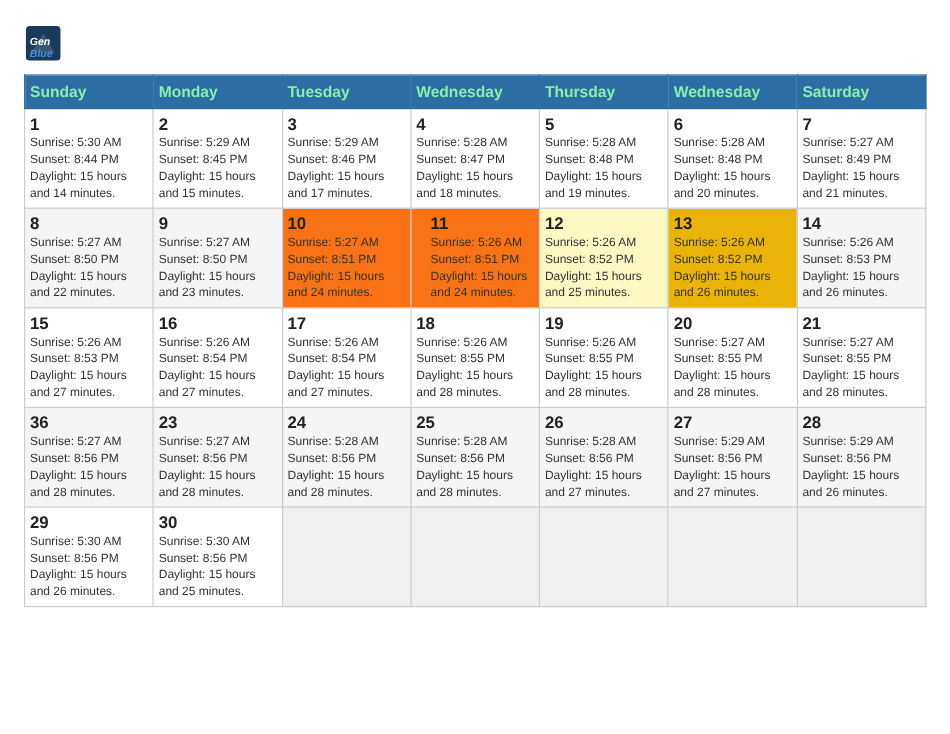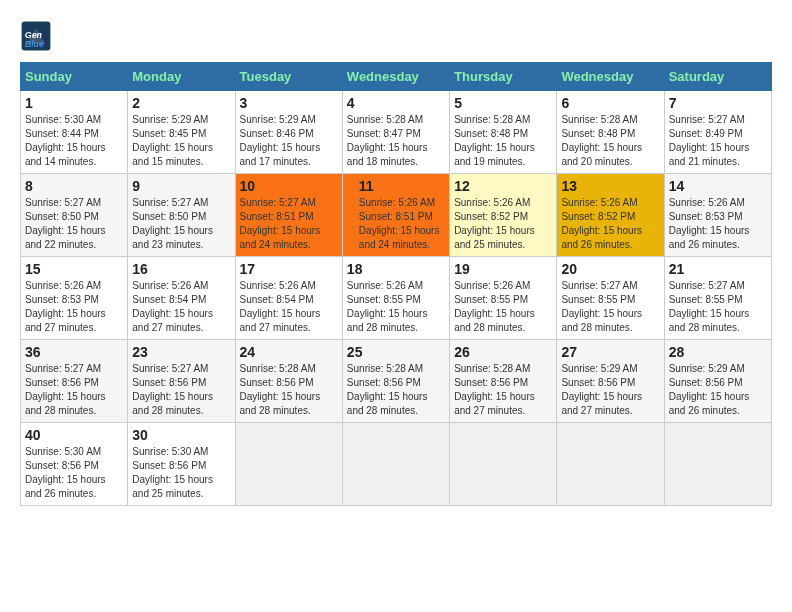--- a/index.html
+++ b/index.html
@@ -320,21 +320,21 @@
         <td style="background: rgb(245, 245, 245);">
           <span class="day-num">28</span>
           <div class="day-info" style="white-space: pre-line;">Sunrise: 5:29 AM
 Sunset: 8:56 PM
 Daylight: 15 hours
 and 26 minutes.</div>
         </td>
       </tr>
       <tr>
         <td style="background: rgb(255, 255, 255);">
-          <span class="day-num">40</span>
+          <span class="day-num">29</span>
           <div class="day-info" style="white-space: pre-line;">Sunrise: 5:30 AM
 Sunset: 8:56 PM
 Daylight: 15 hours
 and 26 minutes.</div>
         </td>
         <td style="background: rgb(255, 255, 255);">
           <span class="day-num">30</span>
           <div class="day-info" style="white-space: pre-line;">Sunrise: 5:30 AM
 Sunset: 8:56 PM
 Daylight: 15 hours

